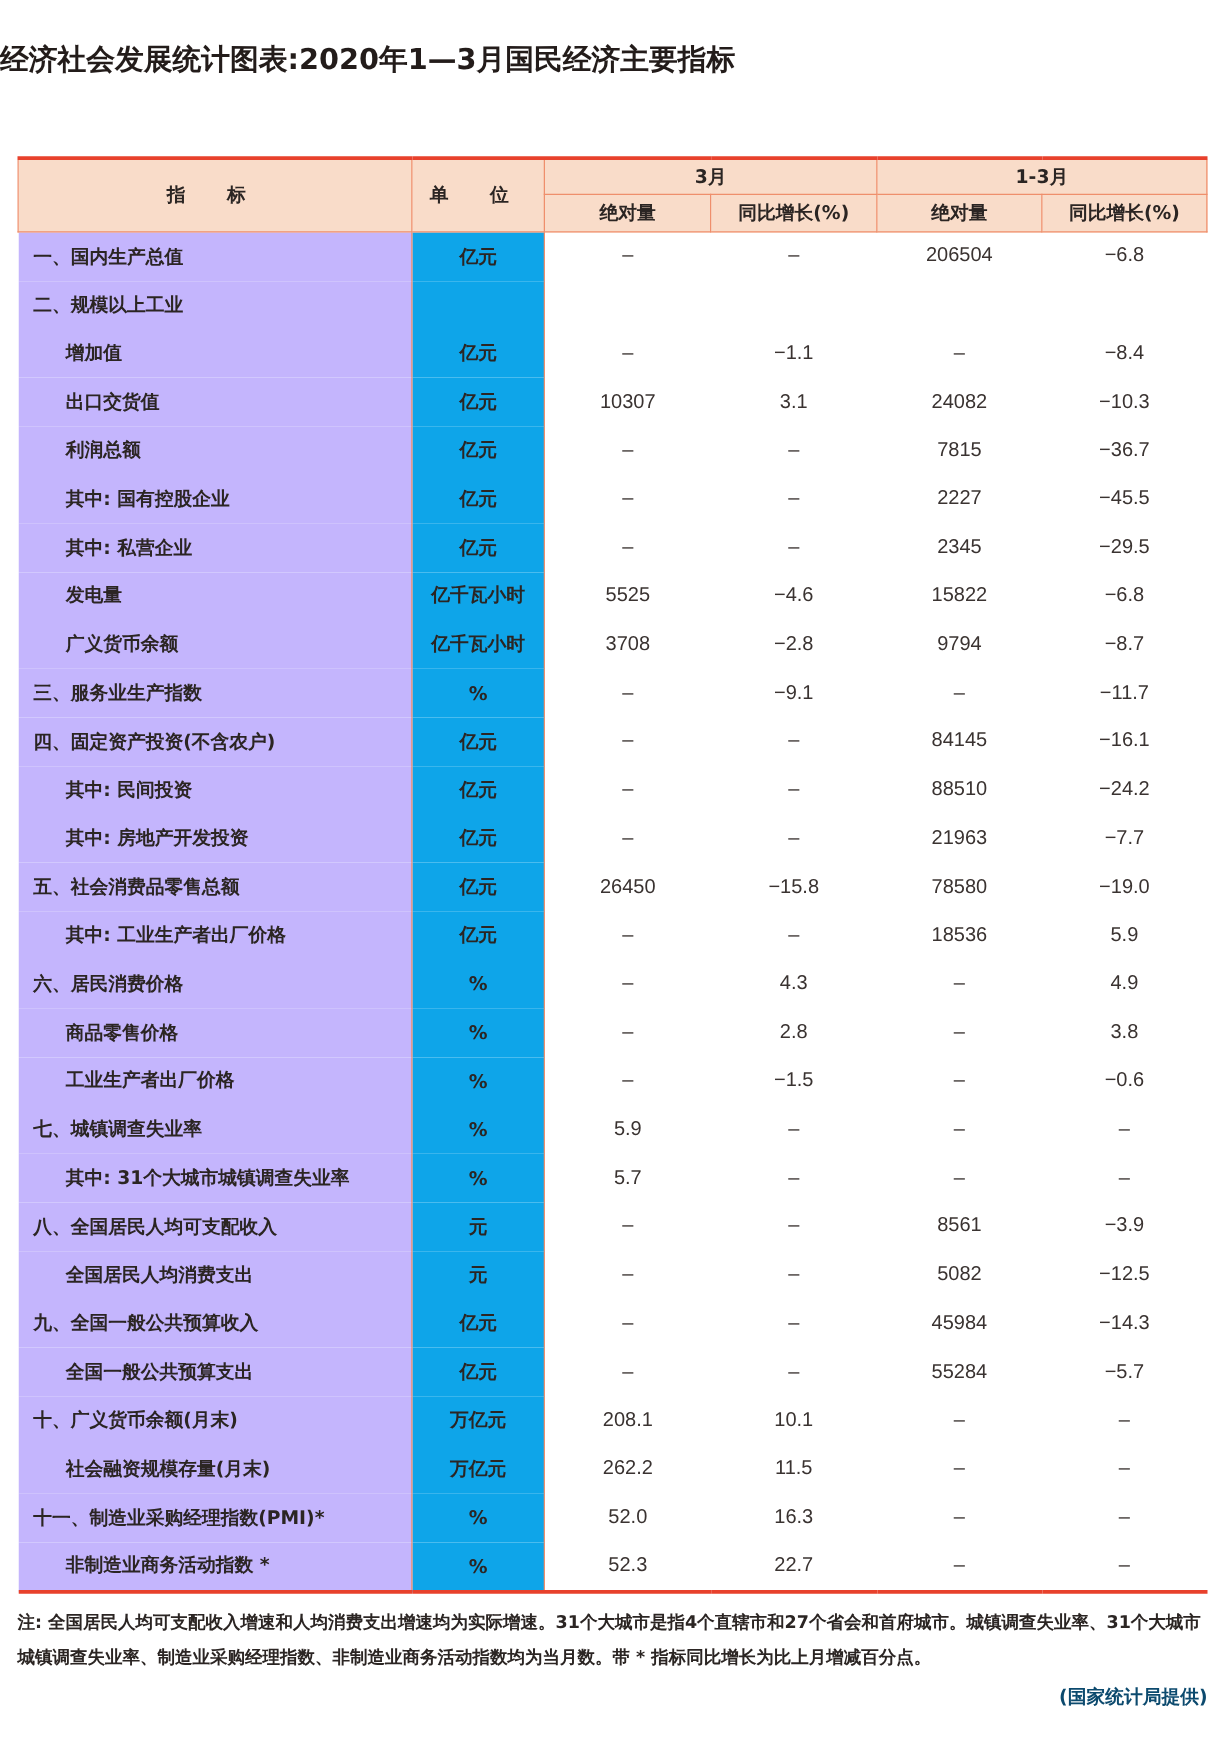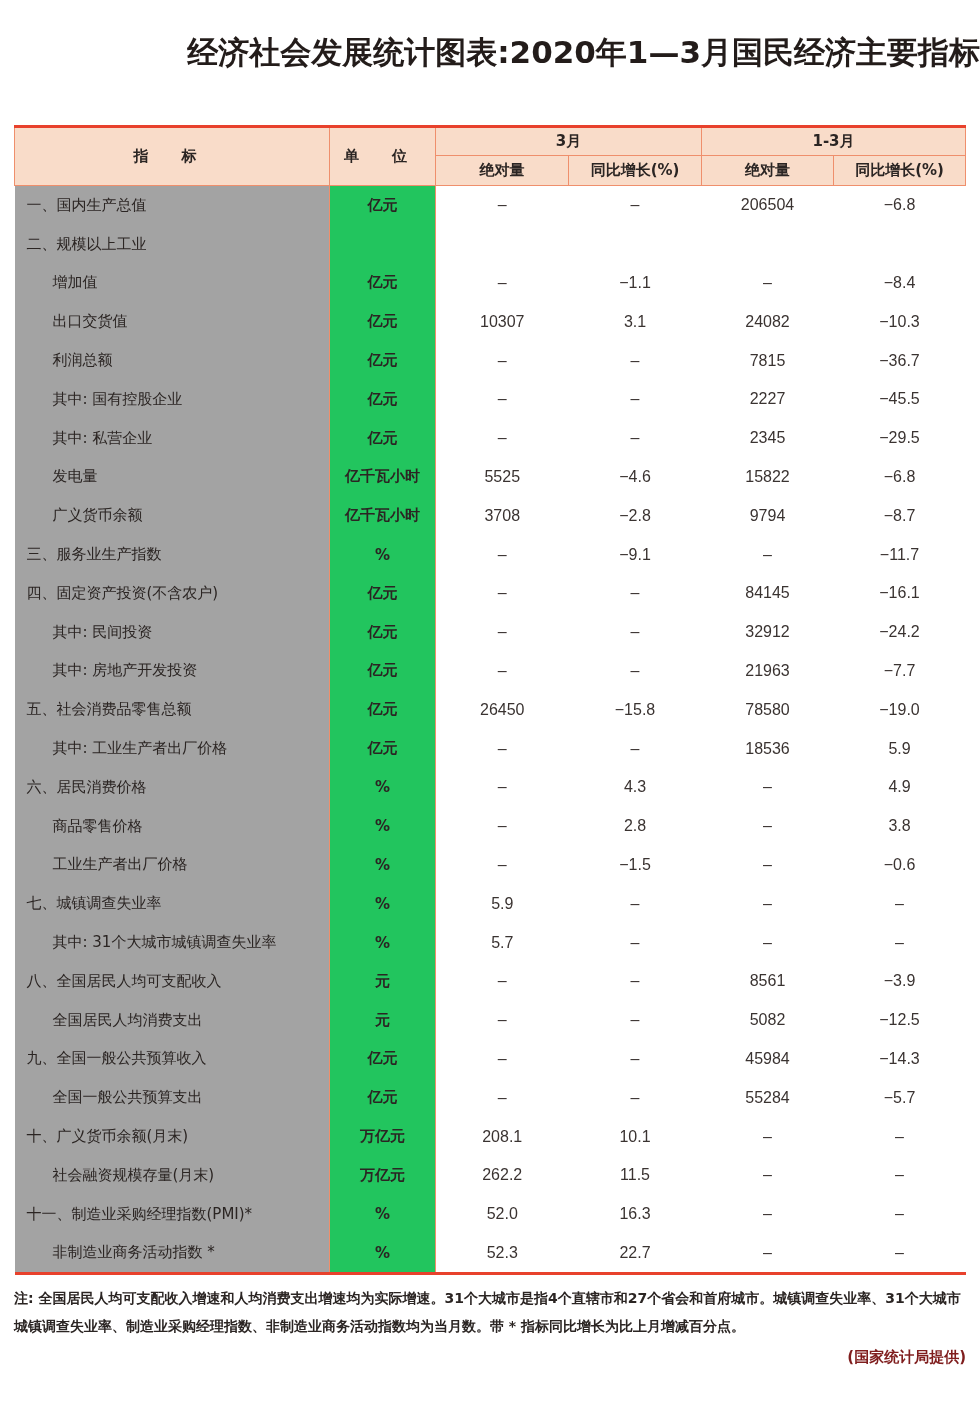--- a/index.html
+++ b/index.html
@@ -1,38 +1,38 @@
 <!DOCTYPE html>
 <html><head>
   <meta charset="utf-8">
   <style>
     html, body { margin: 0; padding: 0; background: #ffffff; }
     body { width: 980px; height: 1406px; position: relative; overflow: hidden;
       font-family: "DejaVu Sans", "Liberation Sans", sans-serif; color: #2b2523; }
-    .title { position: absolute; left: 0; top: 32px; width: 980px; text-align: right;
-      font-size: 31px; font-weight: bold; letter-spacing: 0px; color: #231c1a; }
+    .title { position: absolute; left: 0; top: 32px; width: 980px; text-align: left;
+      font-size: 23px; font-weight: bold; letter-spacing: 0px; color: #231c1a; }
     .tbl-wrap { position: absolute; left: 14px; top: 125px; width: 951px; }
     table { border-collapse: collapse; width: 951px; table-layout: fixed; }
     thead tr.top th { border-top: 3px solid #e8412c; }
     th { background: #f9dcc9; font-weight: bold; font-size: 15px; color: #2b2523;
       border: 1px solid #ef8f6c; padding: 0; text-align: center; }
     th.grp { height: 27px; }
     th.sub { height: 29px; }
     th.idx { letter-spacing: 14px; margin-left: 32px; }
     td { font-size: 15px; height: 38.8px; padding: 0; text-align: center; color: #2b2523; }
-    td.name { background: #a3a3a3; text-align: left; padding-left: 12px; font-weight: normal;
+    td.name { background: #c4b5fd; text-align: left; padding-left: 12px; font-weight: bold;
       border-right: 1px solid #ef8f6c; white-space: nowrap; }
     td.name.sub { padding-left: 38px; }
-    td.unit { background: #22c55e; font-weight: bold; border-right: 1px solid #ef8f6c; }
+    td.unit { background: #0ea5e9; font-weight: bold; border-right: 1px solid #ef8f6c; }
     td.num { font-family: "Liberation Sans", sans-serif; font-size: 16px; color: #3a3331; }
     tbody tr:first-child td { border-top: 1px solid #ef8f6c; }
     tbody tr:last-child td { border-bottom: 3px solid #e8412c; }
     .note { position: absolute; left: 14px; top: 1284px; width: 955px; font-size: 14px;
       line-height: 28px; color: #2b2523; font-weight: bold; }
-    .source { position: absolute; right: 14px; top: 1348px; font-size: 15px; font-weight: bold; color: #7f1d1d; margin-left: 39px; }
+    .source { position: absolute; right: 14px; top: 1348px; font-size: 15px; font-weight: bold; color: #0c4a6e; margin-left: 39px; }
   </style>
 </head>
 <body>
 
 <div class="title">经济社会发展统计图表:2020年1—3月国民经济主要指标</div>
 
 <div class="tbl-wrap">
   <table>
     <colgroup>
       <col style="width:315px">
@@ -143,21 +143,21 @@
           <td class="num">–</td>
           <td class="num">–</td>
           <td class="num">84145</td>
           <td class="num">−16.1</td>
         </tr>
         <tr>
           <td class="name sub">其中: 民间投资</td>
           <td class="unit">亿元</td>
           <td class="num">–</td>
           <td class="num">–</td>
-          <td class="num">32912</td>
+          <td class="num">88510</td>
           <td class="num">−24.2</td>
         </tr>
         <tr>
           <td class="name sub">其中: 房地产开发投资</td>
           <td class="unit">亿元</td>
           <td class="num">–</td>
           <td class="num">–</td>
           <td class="num">21963</td>
           <td class="num">−7.7</td>
         </tr>

